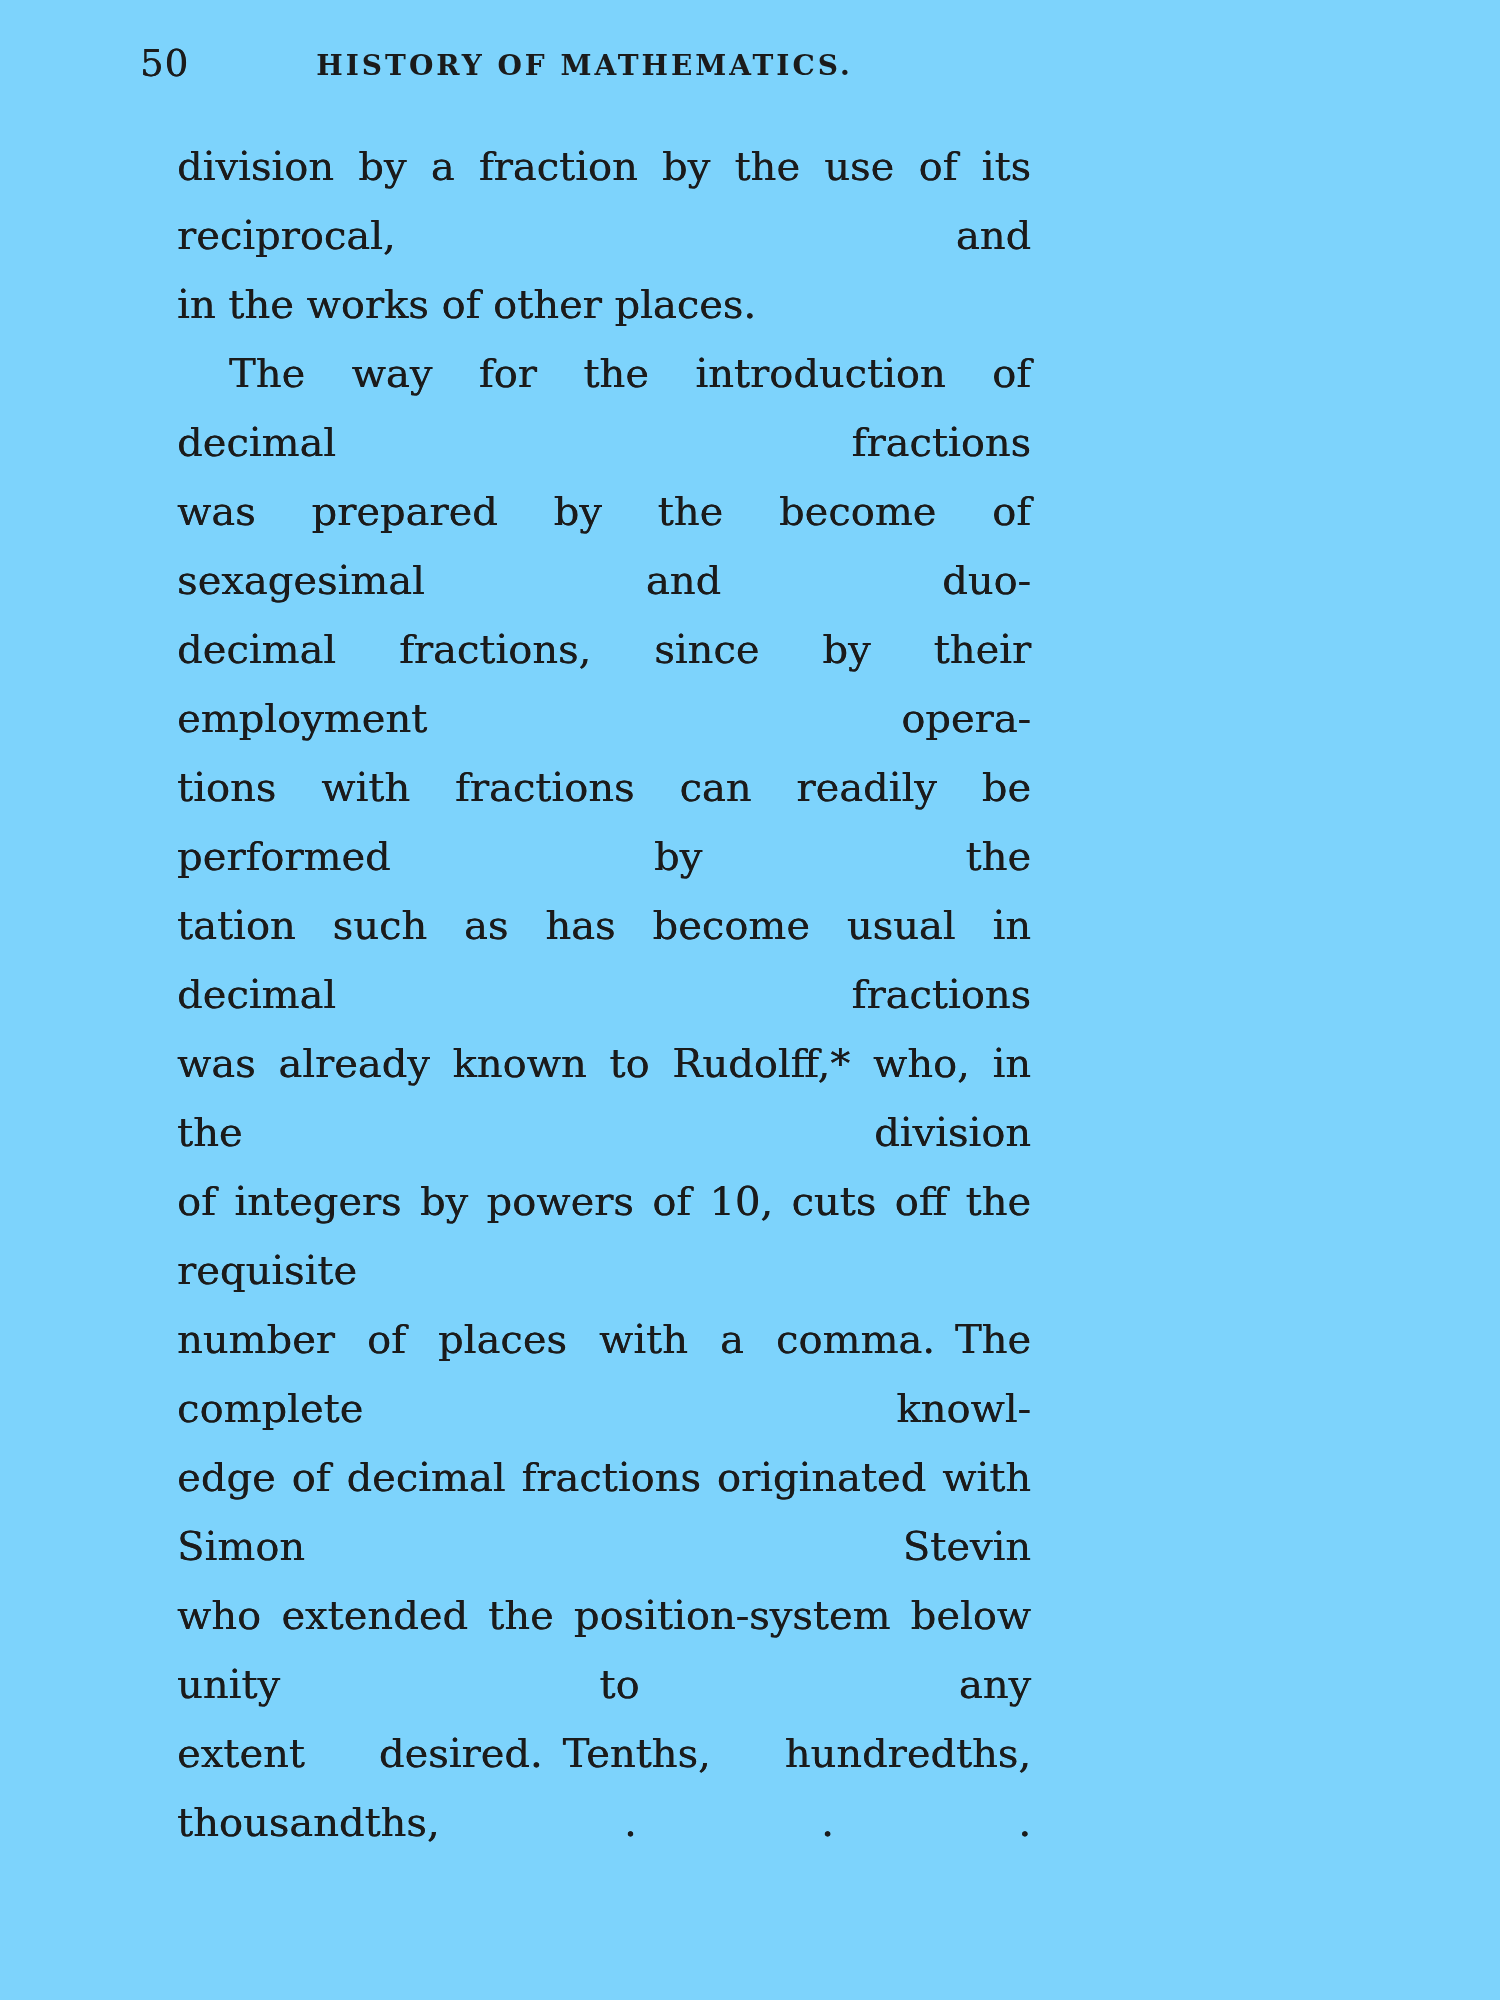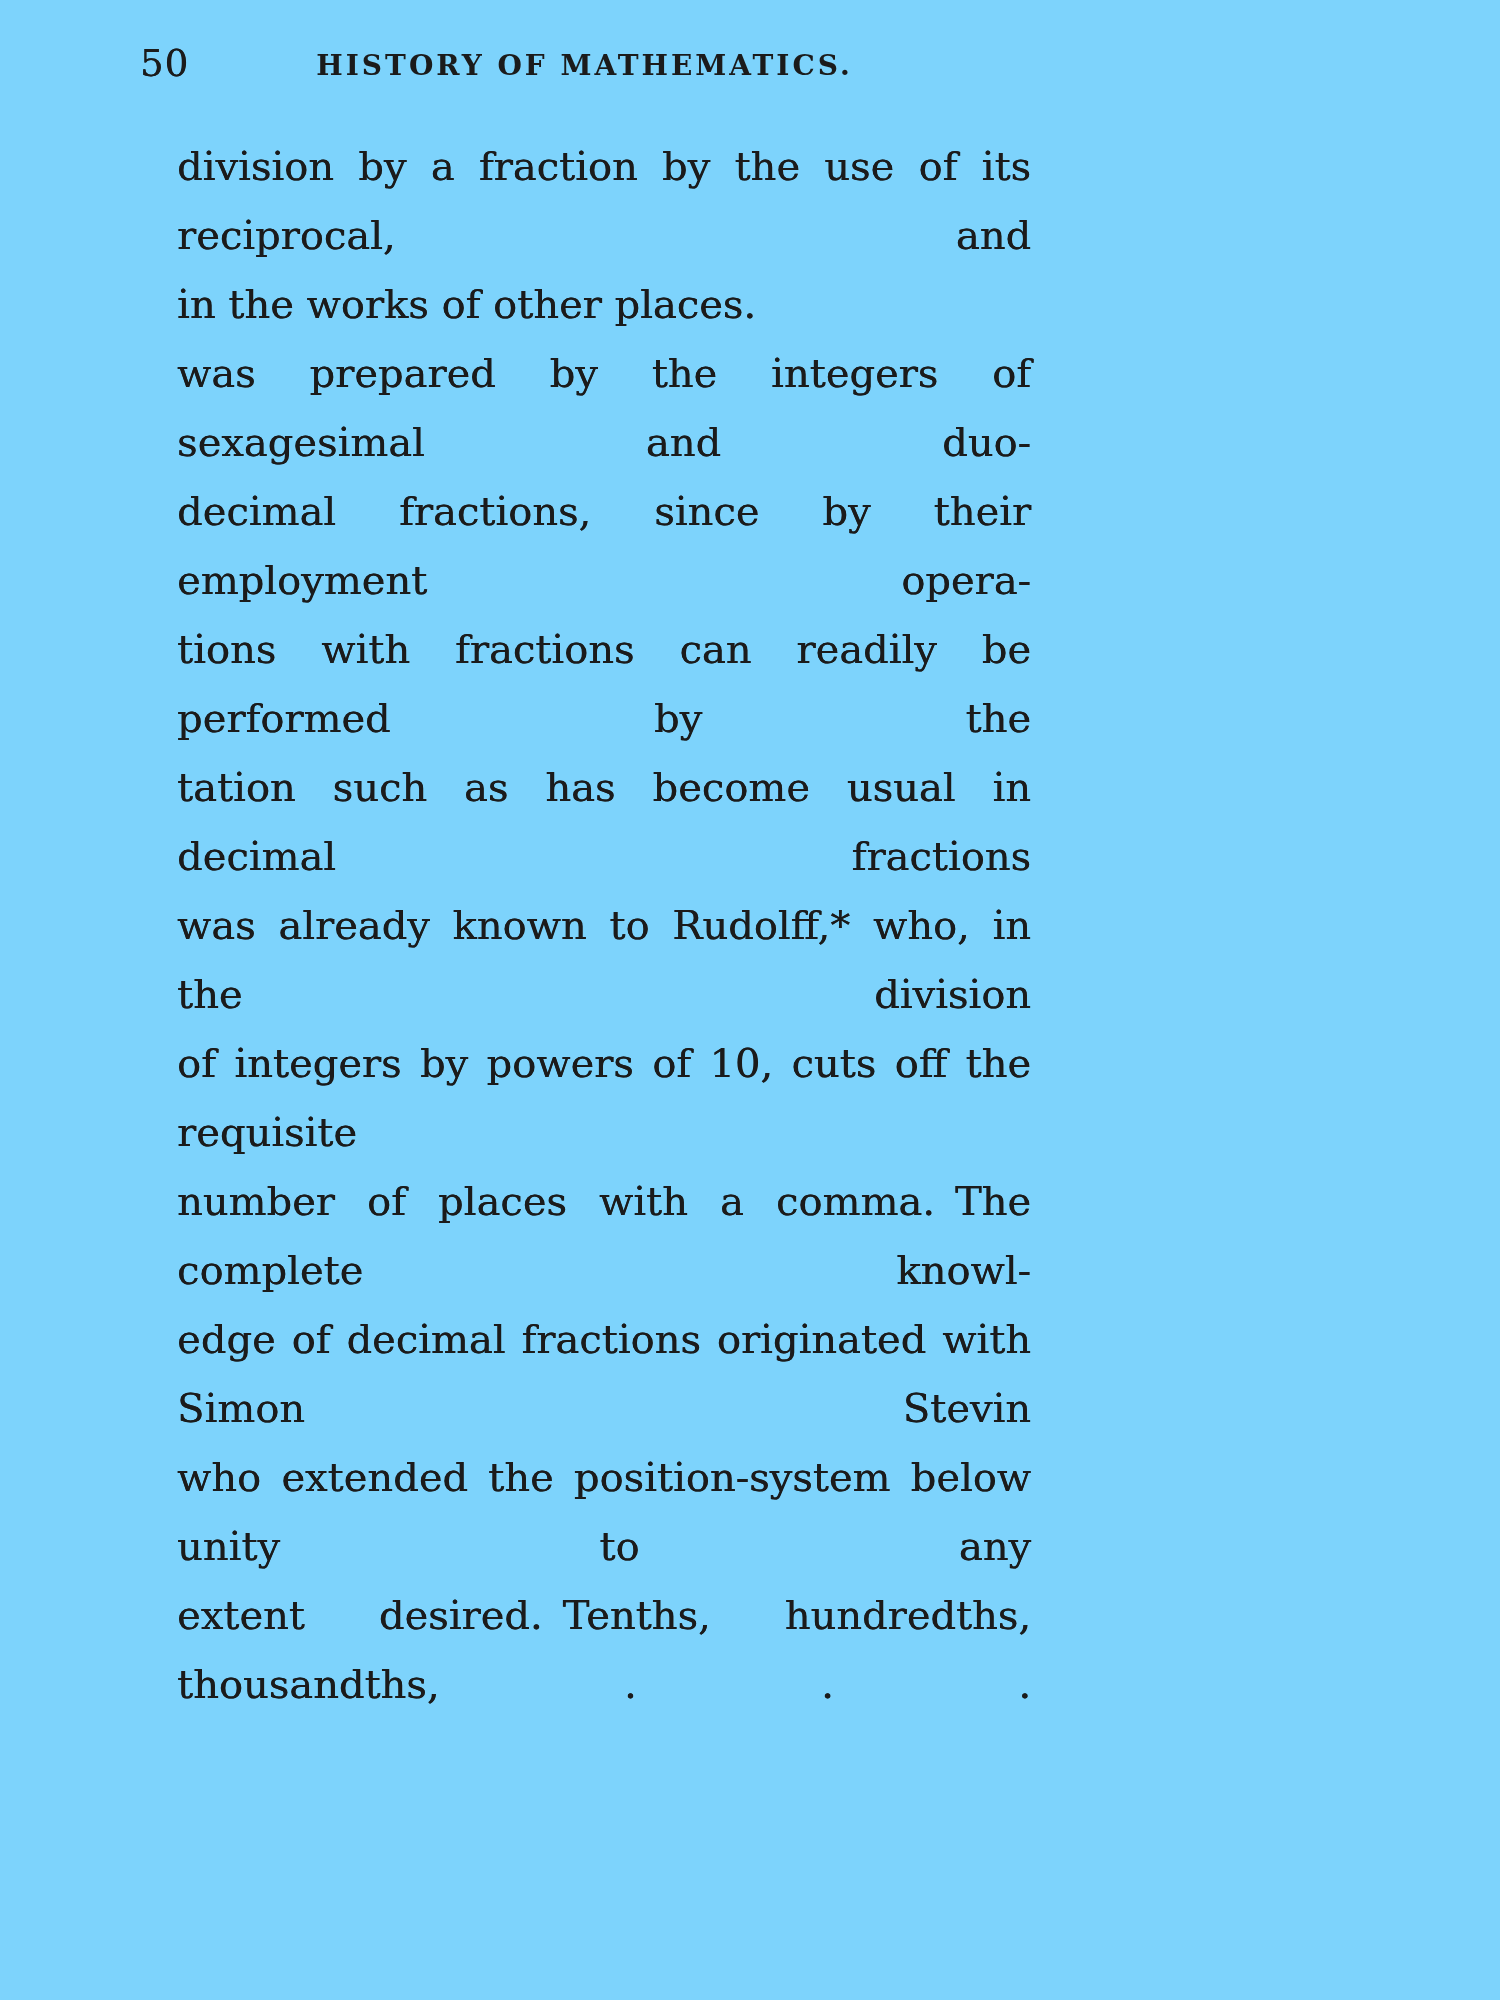--- a/index.html
+++ b/index.html
@@ -69,21 +69,22 @@
     <div class="header">
       <span class="pagenum">50</span>
       <span class="runhead">HISTORY OF MATHEMATICS.</span>
     </div>
     <div class="bodytext">
         <div class="para">
           <div class="line"><span>division by a fraction by the use of its reciprocal, and</span></div>
           <div class="line lastline"><span>in the works of other places.</span></div>
         </div>
         <div class="para">
-          <div class="line"><span>was prepared by the integers of sexagesimal and duo-</span></div>
+          <div class="line firstline"><span>The way for the introduction of decimal fractions</span></div>
+          <div class="line"><span>was prepared by the become of sexagesimal and duo-</span></div>
           <div class="line"><span>decimal fractions, since by their employment opera-</span></div>
           <div class="line"><span>tions with fractions can readily be performed by the</span></div>
           <div class="line"><span>tation such as has become usual in decimal fractions</span></div>
           <div class="line"><span>was already known to Rudolff,* who, in the division</span></div>
           <div class="line"><span>of integers by powers of 10, cuts off the requisite</span></div>
           <div class="line"><span>number of places with a comma. The complete knowl-</span></div>
           <div class="line"><span>edge of decimal fractions originated with Simon Stevin</span></div>
           <div class="line"><span>who extended the position-system below unity to any</span></div>
           <div class="line"><span>extent desired. Tenths, hundredths, thousandths, . . .</span></div>
           <div class="line"></div>

